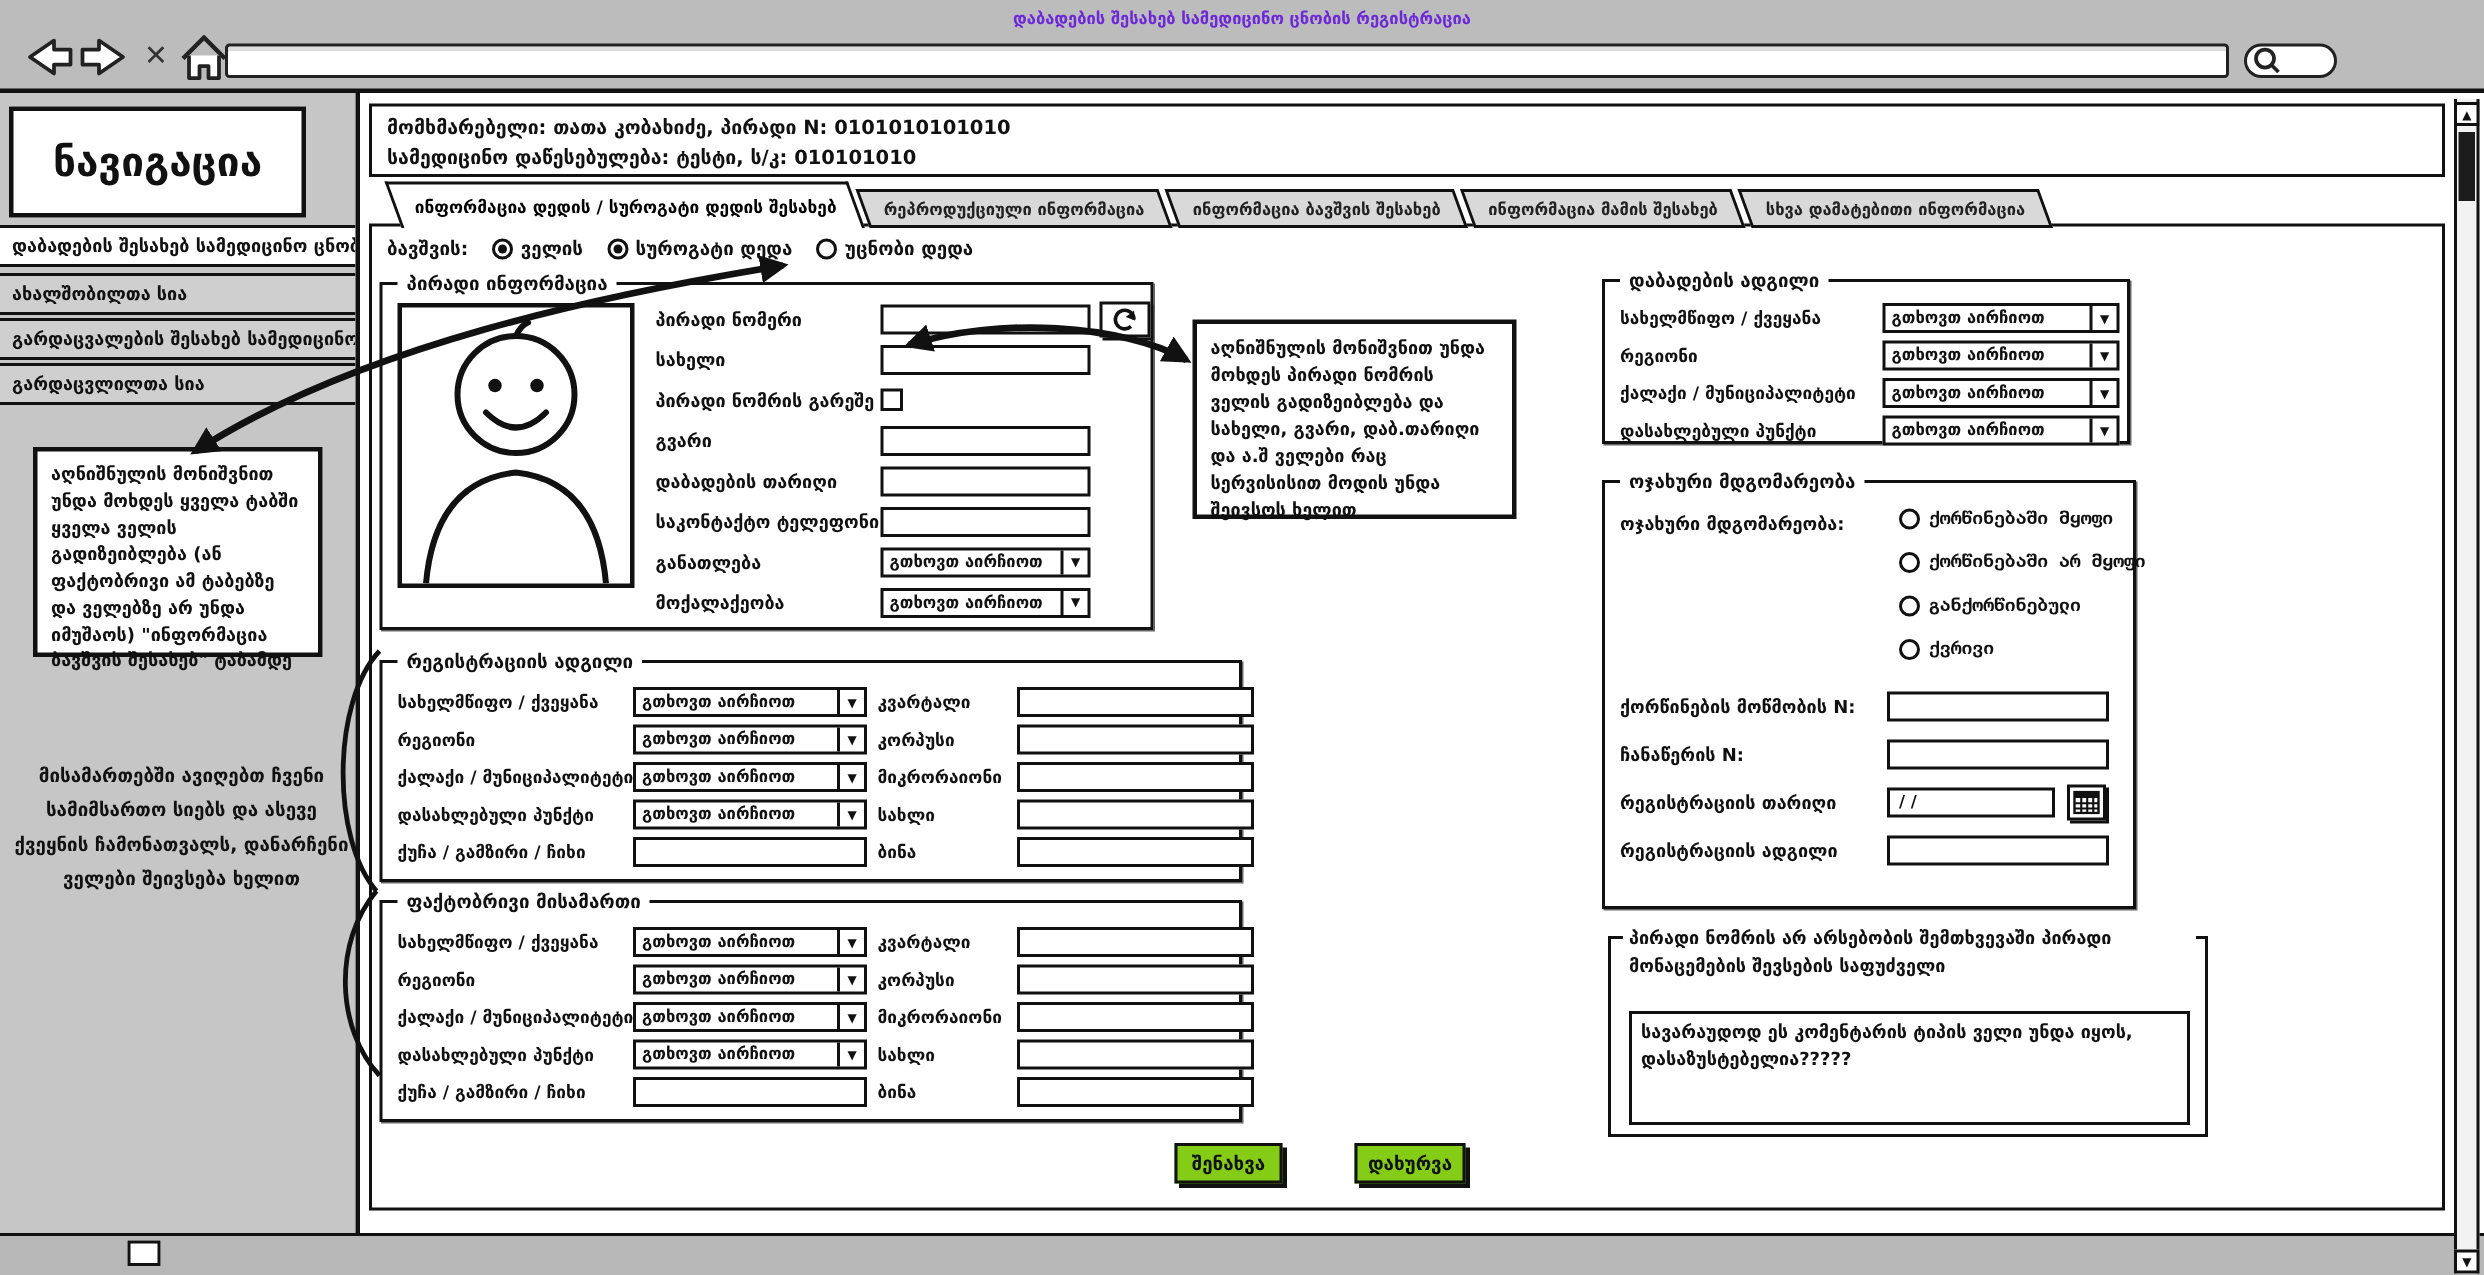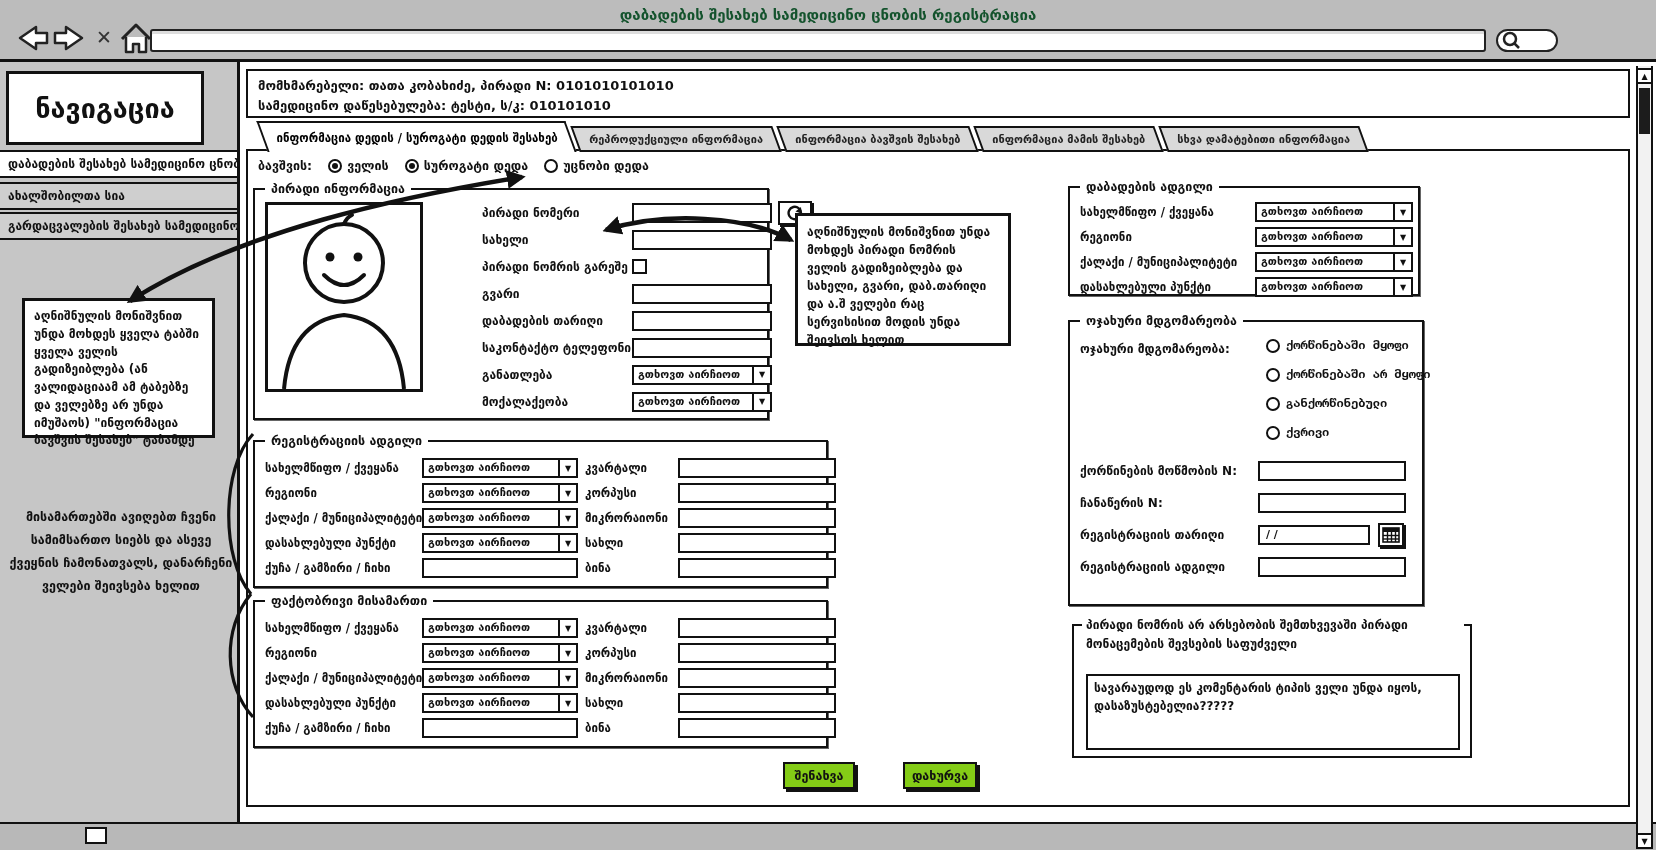--- a/index.html
+++ b/index.html
@@ -3,21 +3,21 @@
 <meta charset="utf-8">
 <style>
   * { margin:0; padding:0; box-sizing:border-box; }
   body { font-family:"DejaVu Sans", sans-serif; background:#888; }
   .window { position:relative; width:1656px; height:850px; background:#fff; overflow:hidden;
             font-weight:700; color:#111; box-shadow: inset 0 0 0 2px #111; }
   .abs { position:absolute; }
 
   
   .chrome { position:absolute; left:0; top:0; width:1656px; height:62px; background:#bcbcbc; border-bottom:3px solid #111; }
-  .chrome-title { position:absolute; top:6px; left:0; width:100%; text-align:center; font-size:15px; color:#14532d; }
+  .chrome-title { position:absolute; top:6px; left:0; width:100%; text-align:center; font-size:11px; color:#6d28d9; }
   .navicon { position:absolute; top:22px; }
   .addressbar { position:absolute; left:150px; top:29px; width:1336px; height:23px; background:#fff; border:2px solid #222; border-radius:3px; box-shadow:inset 0 3px 0 #ddd; }
   .searchpill { position:absolute; left:1496px; top:29px; width:62px; height:23px; background:#fff; border:2px solid #222; border-radius:12px; }
 
   
   .sidebar { position:absolute; left:0; top:62px; width:237px; height:760px; background:#c6c6c6; }
   .navtitle { position:absolute; left:6px; top:9px; width:198px; height:74px; background:#fff; border:3px solid #111; display:flex; align-items:center; justify-content:center; font-size:27px; }
   .navitem { position:absolute; left:0; width:237px; height:28px; background:#cfcfcf; border-top:2px solid #111; border-bottom:2px solid #111; font-size:12px; display:flex; align-items:center; padding:0 8px; white-space:nowrap; overflow:hidden; }
   .navitem.active { background:#fff; }
   .notebox { position:absolute; left:22px; top:236px; width:193px; height:140px; background:#fff; border:3px solid #111; padding:7px 9px; font-size:12px; line-height:1.48; }
@@ -40,21 +40,21 @@
   .radio.checked::after { content:''; position:absolute; inset:2px; background:#111; border-radius:50%; }
   .cbox { width:15px; height:15px; border:2.5px solid #111; background:#fff; flex:none; }
 
   .radiorow { position:absolute; left:258px; top:158px; display:flex; align-items:center; gap:16px; font-size:12.5px; z-index:2; }
   .ritem { display:flex; align-items:center; gap:5px; }
 
   
   .gbox { position:absolute; border:2px solid #111; background:#fff; z-index:2; box-shadow:1px 1px 0 #666; }
   .legend { position:absolute; top:-9px; left:10px; background:#fff; padding:0 6px; font-size:12.5px; white-space:nowrap; }
 
-  .frow { display:flex; align-items:center; margin-bottom:6px; height:21px;margin-left:45px; }
+  .frow { display:flex; align-items:center; margin-bottom:6px; height:21px; }
   .flabel { width:150px; font-size:12px; white-space:nowrap; flex:none; }
   .tinput { border:2px solid #111; background:#fff; height:20px; flex:none; }
   .wsel { display:flex; align-items:stretch; border:2px solid #111; background:#fff; height:20px; flex:none; }
   .wsel .seltxt { flex:1; font-size:11px; padding:1px 4px; white-space:nowrap; overflow:hidden; }
   .wsel .selarr { width:18px; border-left:2px solid #111; display:flex; align-items:center; justify-content:center; font-size:8px; flex:none; }
 
   .photo { position:absolute; left:10px; top:12px; width:158px; height:190px; border:3px solid #111; background:#fff; }
 
   .agrid { position:absolute; left:10px; top:16px; display:grid; grid-template-columns:150px 156px 86px 158px; column-gap:7px; row-gap:5px; align-items:center; }
   .glab { font-size:11.5px; white-space:nowrap; }
@@ -107,21 +107,22 @@
         <line x1="14" y1="13" x2="19" y2="18" stroke="#222" stroke-width="2.5"></line>
       </svg>
     </div>
   </div>
 
   <div class="sidebar">
     <div class="navtitle">ნავიგაცია</div>
     <div class="navitem active" style="top:88px;">დაბადების შესახებ სამედიცინო ცნობა</div>
     <div class="navitem" style="top:120px;">ახალშობილთა სია</div>
     <div class="navitem" style="top:150px;">გარდაცვალების შესახებ სამედიცინო ცნობა</div>
-    <div class="notebox">აღნიშნულის მონიშვნით უნდა მოხდეს ყველა ტაბში ყველა ველის გადიზეიბლება (ან ვალიდაციაამ ამ ტაბებზე და ველებზე არ უნდა იმუშაოს) "ინფორმაცია ბავშვის შესახებ" ტაბამდე</div>
+    <div class="navitem" style="top:180px;">გარდაცვლილთა სია</div>
+    <div class="notebox">აღნიშნულის მონიშვნით უნდა მოხდეს ყველა ტაბში ყველა ველის გადიზეიბლება (ან ფაქტობრივი ამ ტაბებზე და ველებზე არ უნდა იმუშაოს) "ინფორმაცია ბავშვის შესახებ" ტაბამდე</div>
     <div class="sidenote">მისამართებში ავიღებთ ჩვენი სამიმსართო სიებს და ასევე ქვეყნის ჩამონათვალს, დანარჩენი ველები შეივსება ხელით</div>
   </div>
 
   <div class="main"></div>
 
   <div class="userbox">
     <div>მომხმარებელი: თათა კობახიძე, პირადი N: 0101010101010</div>
     <div>სამედიცინო დაწესებულება: ტესტი, ს/კ: 010101010</div>
   </div>
 

